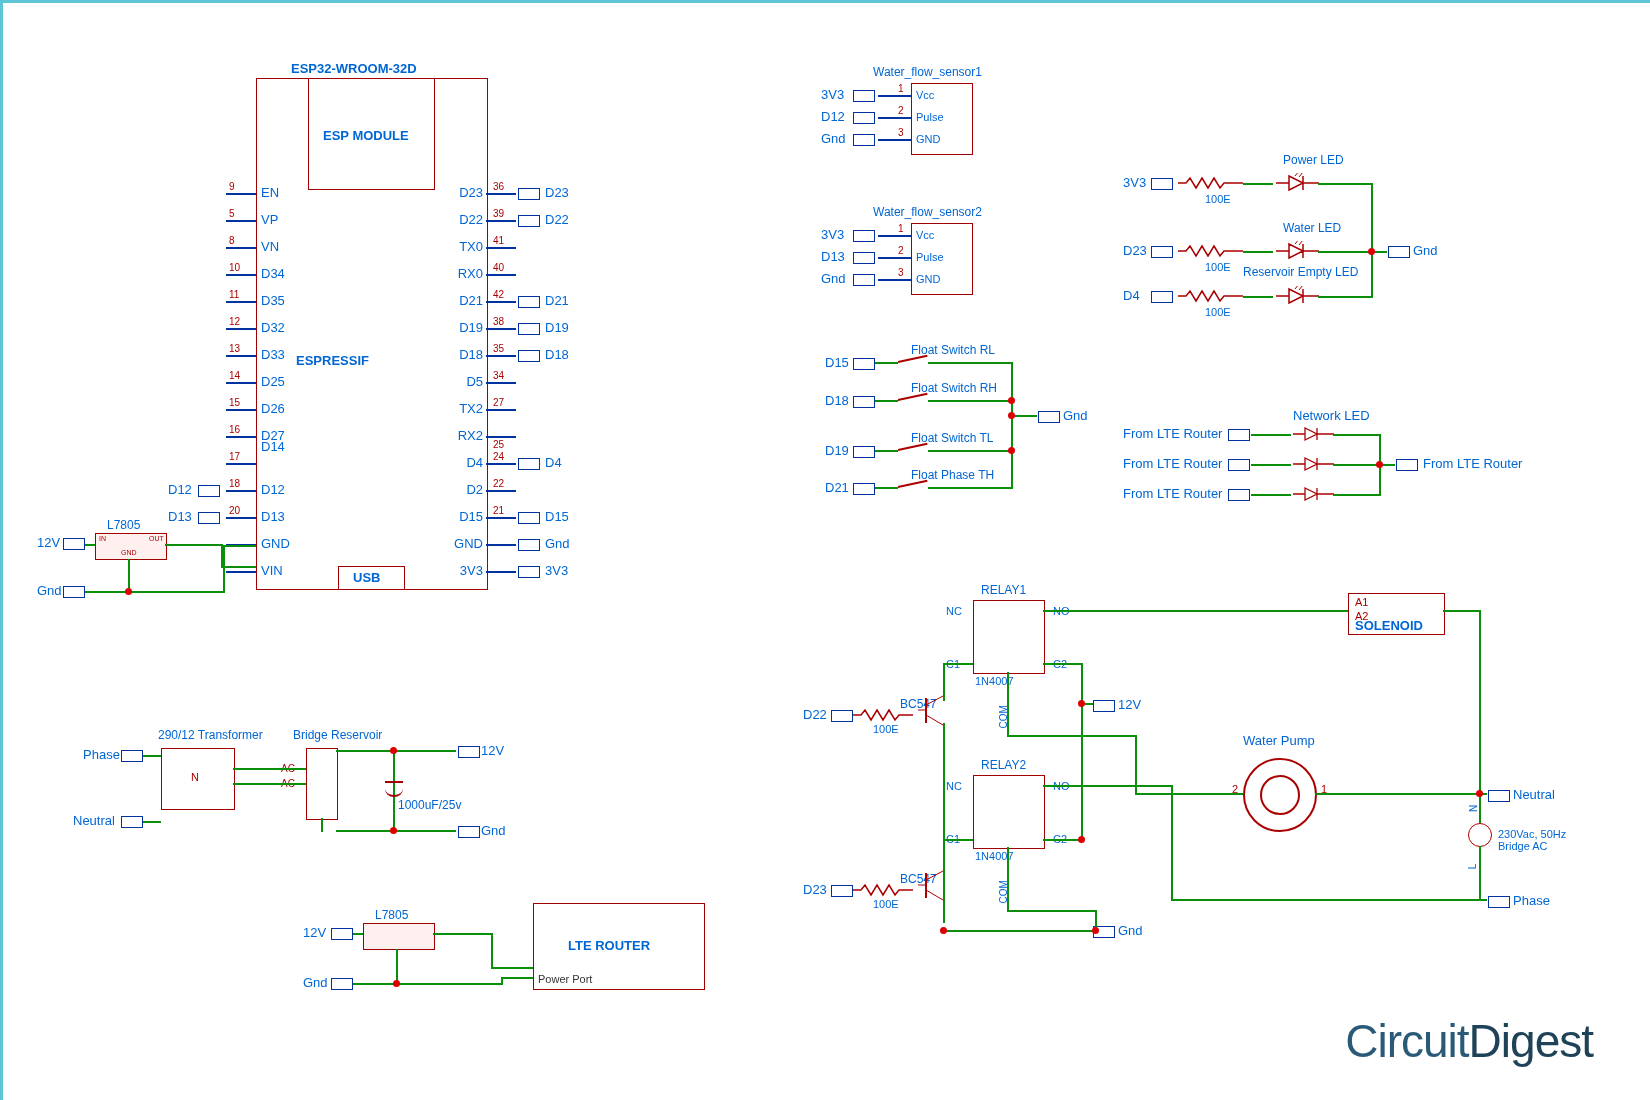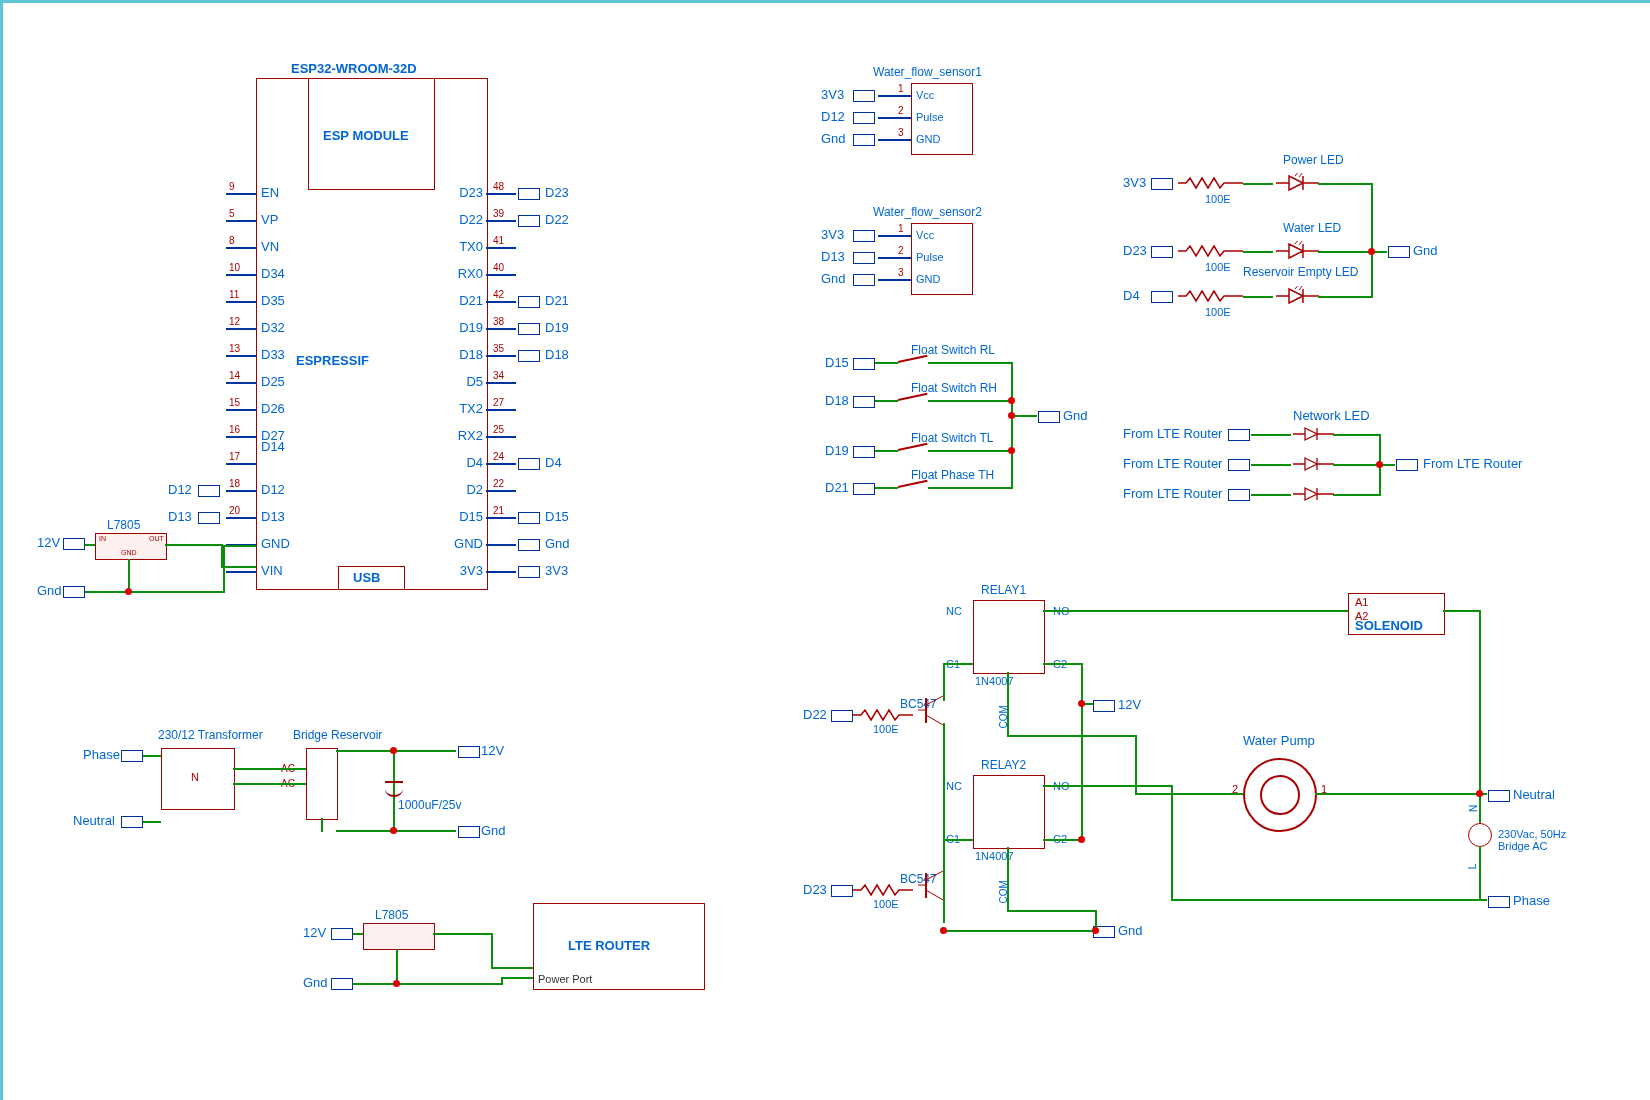--- a/index.html
+++ b/index.html
@@ -75,21 +75,21 @@
       <div class="wire-b" style="left:223px;top:568px;width:30px;height:1.5px"></div>
      <div class="tn" style="left:226px;top:556px"></div>
      <div class="pin" style="left:258px;top:560px">VIN</div>
       <div class="netlabel" style="left:165px;top:479px">D12</div>
    <div class="port-body" style="left:195px;top:482px;width:20px"></div>
    <div class="netlabel" style="left:165px;top:506px">D13</div>
    <div class="port-body" style="left:195px;top:509px;width:20px"></div>
     </div>
 <div id="esp-right">
       <div class="wire-b" style="left:483px;top:190px;width:30px;height:1.5px"></div>
-     <div class="tn" style="left:490px;top:178px">48</div>
+     <div class="tn" style="left:490px;top:178px">36</div>
      <div class="pin" style="left:450px;top:182px;text-align:right;width:30px">D23</div>
       <div class="port-body" style="left:515px;top:185px;width:20px"></div>
      <div class="netlabel" style="left:542px;top:182px">D23</div>
       <div class="wire-b" style="left:483px;top:217px;width:30px;height:1.5px"></div>
      <div class="tn" style="left:490px;top:205px">39</div>
      <div class="pin" style="left:450px;top:209px;text-align:right;width:30px">D22</div>
       <div class="port-body" style="left:515px;top:212px;width:20px"></div>
      <div class="netlabel" style="left:542px;top:209px">D22</div>
       <div class="wire-b" style="left:483px;top:244px;width:30px;height:1.5px"></div>
      <div class="tn" style="left:490px;top:232px">41</div>
@@ -112,21 +112,21 @@
      <div class="pin" style="left:450px;top:344px;text-align:right;width:30px">D18</div>
       <div class="port-body" style="left:515px;top:347px;width:20px"></div>
      <div class="netlabel" style="left:542px;top:344px">D18</div>
       <div class="wire-b" style="left:483px;top:379px;width:30px;height:1.5px"></div>
      <div class="tn" style="left:490px;top:367px">34</div>
      <div class="pin" style="left:450px;top:371px;text-align:right;width:30px">D5</div>
       <div class="wire-b" style="left:483px;top:406px;width:30px;height:1.5px"></div>
      <div class="tn" style="left:490px;top:394px">27</div>
      <div class="pin" style="left:450px;top:398px;text-align:right;width:30px">TX2</div>
       <div class="wire-b" style="left:483px;top:433px;width:30px;height:1.5px"></div>
-     <div class="tn" style="left:490px;top:421px">25</div>
+     <div class="tn" style="left:490px;top:436px">25</div>
      <div class="pin" style="left:450px;top:425px;text-align:right;width:30px">RX2</div>
       <div class="wire-b" style="left:483px;top:460px;width:30px;height:1.5px"></div>
      <div class="tn" style="left:490px;top:448px">24</div>
      <div class="pin" style="left:450px;top:452px;text-align:right;width:30px">D4</div>
       <div class="port-body" style="left:515px;top:455px;width:20px"></div>
      <div class="netlabel" style="left:542px;top:452px">D4</div>
       <div class="wire-b" style="left:483px;top:487px;width:30px;height:1.5px"></div>
      <div class="tn" style="left:490px;top:475px">22</div>
      <div class="pin" style="left:450px;top:479px;text-align:right;width:30px">D2</div>
       <div class="wire-b" style="left:483px;top:514px;width:30px;height:1.5px"></div>
@@ -162,21 +162,21 @@
 <div class="wire" style="left:125px;top:556px;width:2px;height:34px"></div>
 <div class="wire" style="left:220px;top:542px;width:2px;height:48px"></div>
 <div class="wire" style="left:220px;top:542px;width:33px;height:2px"></div>
 <div class="wire" style="left:82px;top:541px;width:10px;height:2px"></div>
 <div class="dot" style="left:122px;top:585px"></div>
 
 <div class="netlabel" style="left:80px;top:744px">Phase</div>
 <div class="netlabel" style="left:70px;top:810px">Neutral</div>
 <div class="port-body" style="left:118px;top:747px;width:20px"></div>
 <div class="port-body" style="left:118px;top:813px;width:20px"></div>
-<div class="t" style="left:155px;top:725px;font-size:12px">230/12 Transformer</div>
+<div class="t" style="left:155px;top:725px;font-size:12px">290/12 Transformer</div>
 <div class="box" style="left:158px;top:745px;width:72px;height:60px;border-color:#a00000"></div>
 <div class="t" style="left:188px;top:768px;color:#a00;font-size:11px">N</div>
 <div class="t" style="left:290px;top:725px;font-size:12px">Bridge Reservoir</div>
 <div class="box" style="left:303px;top:745px;width:30px;height:70px"></div>
 <div class="pin" style="left:278px;top:760px;font-size:10px;color:#a00">AC</div>
 <div class="pin" style="left:278px;top:775px;font-size:10px;color:#a00">AC</div>
 <div class="t" style="left:395px;top:795px;font-size:12px">1000uF/25v</div>
 <div class="netlabel" style="left:478px;top:740px">12V</div>
 <div class="netlabel" style="left:478px;top:820px">Gnd</div>
 <div class="port-body" style="left:455px;top:743px;width:20px"></div>
@@ -375,20 +375,21 @@
     </svg>
 <svg style="position:absolute;left:915px;top:865px" width="30" height="35">
       <line x1="8" y1="5" x2="8" y2="30" stroke="#a00" stroke-width="2"></line>
       <line x1="0" y1="17" x2="8" y2="17" stroke="#a00"></line>
       <line x1="8" y1="12" x2="25" y2="3" stroke="#a00"></line>
       <line x1="8" y1="22" x2="25" y2="32" stroke="#a00"></line>
     </svg>
 
 <div id="led-symbols"></div>
 
+<div class="logo">Circuit<b>Digest</b></div>
 <div class="pin" style="left:913px;top:86px;font-size:11px">Vcc</div>
      <div class="tn" style="left:895px;top:80px">1</div>
      <div class="wire-b" style="left:875px;top:92px;width:33px;height:1.5px"></div>
      <div class="port-body" style="left:850px;top:87px;width:20px"></div>
      <div class="netlabel" style="left:818px;top:84px">3V3</div>
     <div class="pin" style="left:913px;top:108px;font-size:11px">Pulse</div>
      <div class="tn" style="left:895px;top:102px">2</div>
      <div class="wire-b" style="left:875px;top:114px;width:33px;height:1.5px"></div>
      <div class="port-body" style="left:850px;top:109px;width:20px"></div>
      <div class="netlabel" style="left:818px;top:106px">D12</div>

